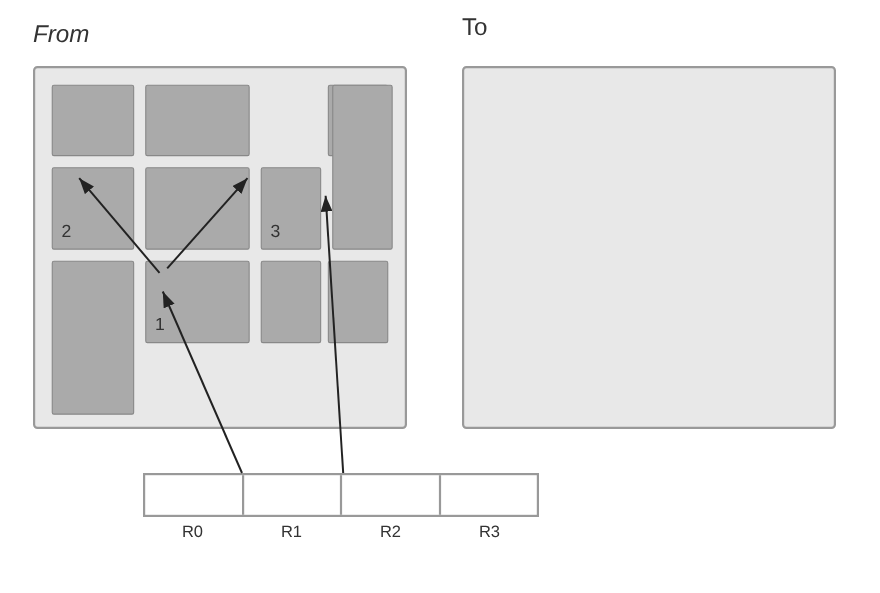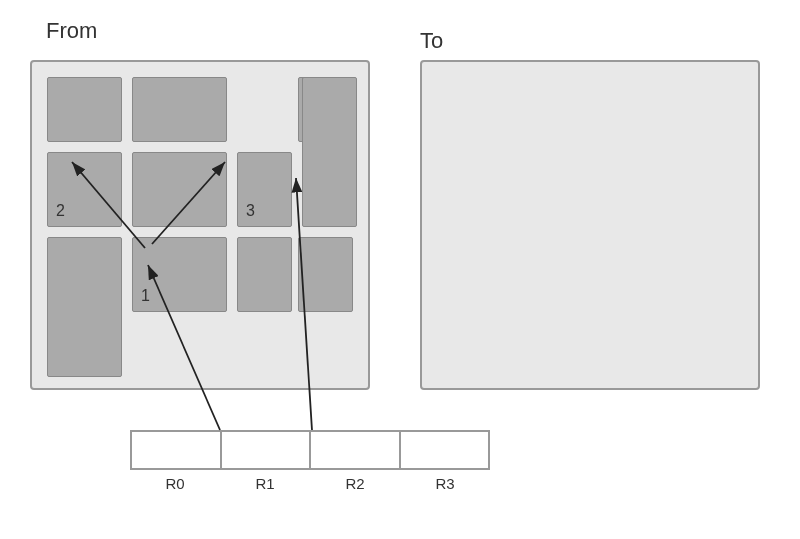--- a/index.html
+++ b/index.html
@@ -85,23 +85,23 @@
       top: 0;
       left: 0;
       width: 800px;
       height: 539px;
       pointer-events: none;
     }
   </style>
 </head>
 <body>
 
-<div class="label" style="top: 18px; left: 46px;">From</div>
+<div class="label" style="top: 18px; left: 30px; font-style: italic;">From</div>
 
-<div class="label" style="top: 28px; left: 420px; text-align: center;">To</div>
+<div class="label" style="top: 12px; left: 420px; text-align: center;">To</div>
 
 <div class="from-panel">
 
   <div style="position:absolute; top:15px; left:15px; width:75px; height:65px; background:#aaa; border:1.5px solid #888; border-radius:2px;"></div>
   <div style="position:absolute; top:15px; left:100px; width:95px; height:65px; background:#aaa; border:1.5px solid #888; border-radius:2px;"></div>
 
   <div style="position:absolute; top:15px; right:15px; width:55px; height:65px; background:#aaa; border:1.5px solid #888; border-radius:2px;"></div>
 
   <div style="position:absolute; top:90px; left:15px; width:75px; height:75px; background:#aaa; border:1.5px solid #888; border-radius:2px;">
     <span style="position:absolute; bottom:6px; left:8px; font-size:16px; color:#333;">2</span>

